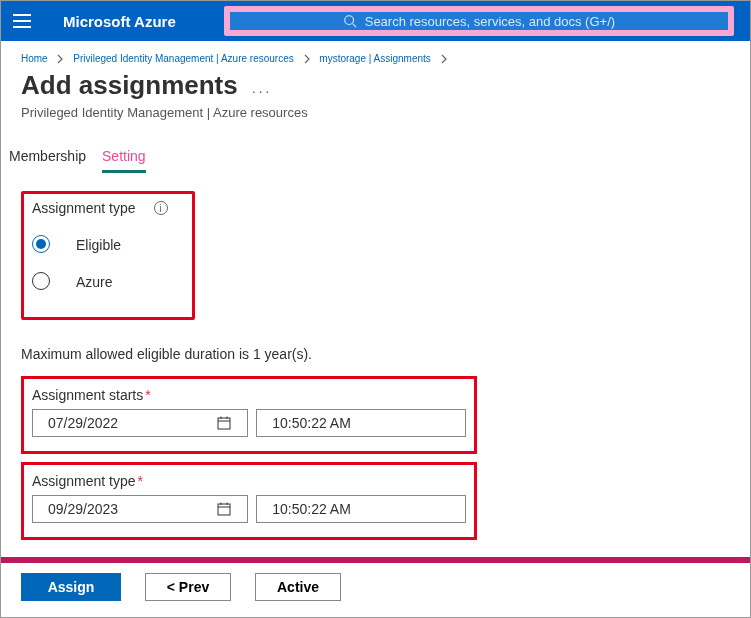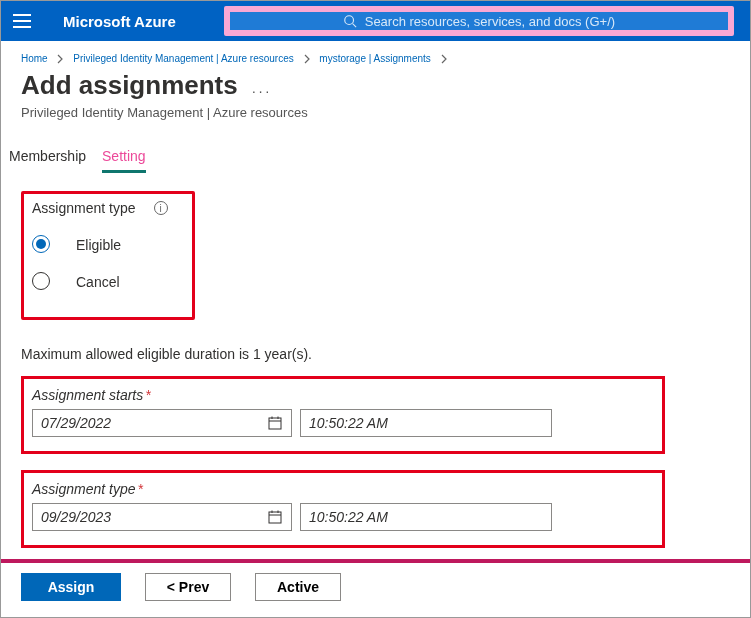--- a/index.html
+++ b/index.html
@@ -41,31 +41,31 @@
   .sec-label { display:flex; align-items:center; gap:18px; font-size:14px; }
   .info-icon { width:14px; height:14px; border:1px solid #666; border-radius:50%; display:inline-flex; align-items:center; justify-content:center; font-size:10px; color:#666; }
   .radios { margin-top:8px; }
   .radio-row { display:flex; align-items:flex-end; gap:26px; margin:19px 0; cursor:pointer;}
   .radio-outer { width:18px; height:18px; border:1px solid #323130; border-radius:50%; display:flex; align-items:center; justify-content:center; }
   .radio-outer.sel { border-color:#0067b8; }
   .radio-inner { width:10px; height:10px; border-radius:50%; background:#0067b8; }
 
   .hint { margin:26px 0 14px 0; font-size:14px; }
 
-  .fieldblock { border:3px solid #e3001b; padding:8px 8px 14px 8px; margin-bottom:16px; width:644px;font-style:italic; }
+  .fieldblock { border:3px solid #e3001b; padding:8px 8px 14px 8px; margin-bottom:8px; width:456px; }
   .field-label { font-size:14px; margin-bottom:6px; }
   .req { color:#d13438; margin-left:2px; }
   .inputs-row { display:flex; gap:8px; }
-  .textinput { height:28px; border:1px solid #8a8886; padding:0 8px; font-size:14px; display:flex; align-items:center; background:#fff; }
+  .textinput { height:28px; border:1px solid #8a8886; padding:0 15px; font-size:14px; display:flex; align-items:center; background:#fff; }
   .date-input { width:260px; justify-content:space-between; }
   .time-input { width:252px; }
   .cal-icon svg { display:block; }
 
   
-  .footer { position:absolute; left:0; right:0; bottom:0; padding:10px 20px 16px 20px; border-top:4px solid #be185d; display:flex; gap:24px; background:#fff;}
+  .footer { position:absolute; left:0; right:0; bottom:0; padding:10px 20px 16px 20px; border-top:6px solid #be185d; display:flex; gap:24px; background:#fff;}
   .btn { height:28px; min-width:86px; padding:0 16px; font-size:14px; border:1px solid #8a8886; background:#fff; cursor:pointer; display:inline-flex; align-items:center; justify-content:center;font-weight:bold;}
   .btn.primary { background:#0067b8; border-color:#0067b8; color:#fff; font-weight:600; min-width:100px;}
 </style>
 </head>
 <body>
 
 <div class="topbar">
   <div class="hamburger">
     <span></span>
       <span></span>
@@ -120,21 +120,21 @@
     </div>
     <div class="radios">
       <div class="radio-row">
         <span class="radio-outer sel">
             <span class="radio-inner"></span>
           </span>
         <span>Eligible</span>
       </div>
       <div class="radio-row">
         <span class="radio-outer"></span>
-        <span>Cancel</span>
+        <span>Azure</span>
       </div>
     </div>
   </div>
 
   <div class="hint">Maximum allowed eligible duration is 1 year(s).</div>
 
   <div class="fieldblock">
     <div class="field-label">
       <span>Assignment starts</span><span class="req">*</span>
     </div>

